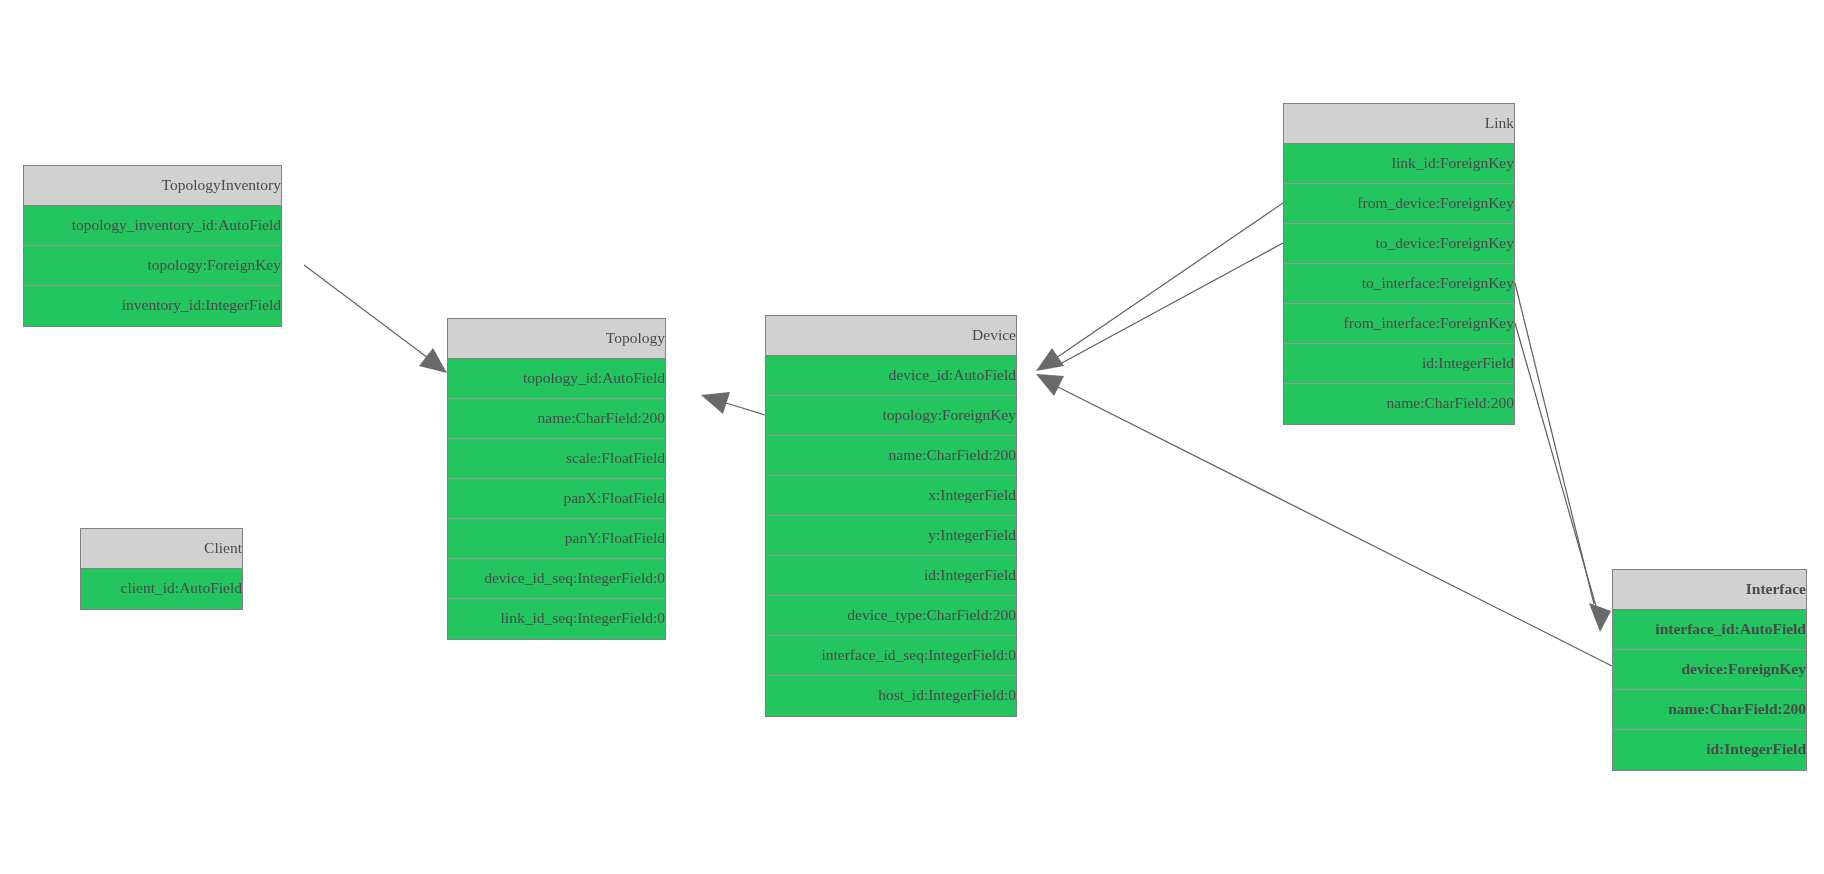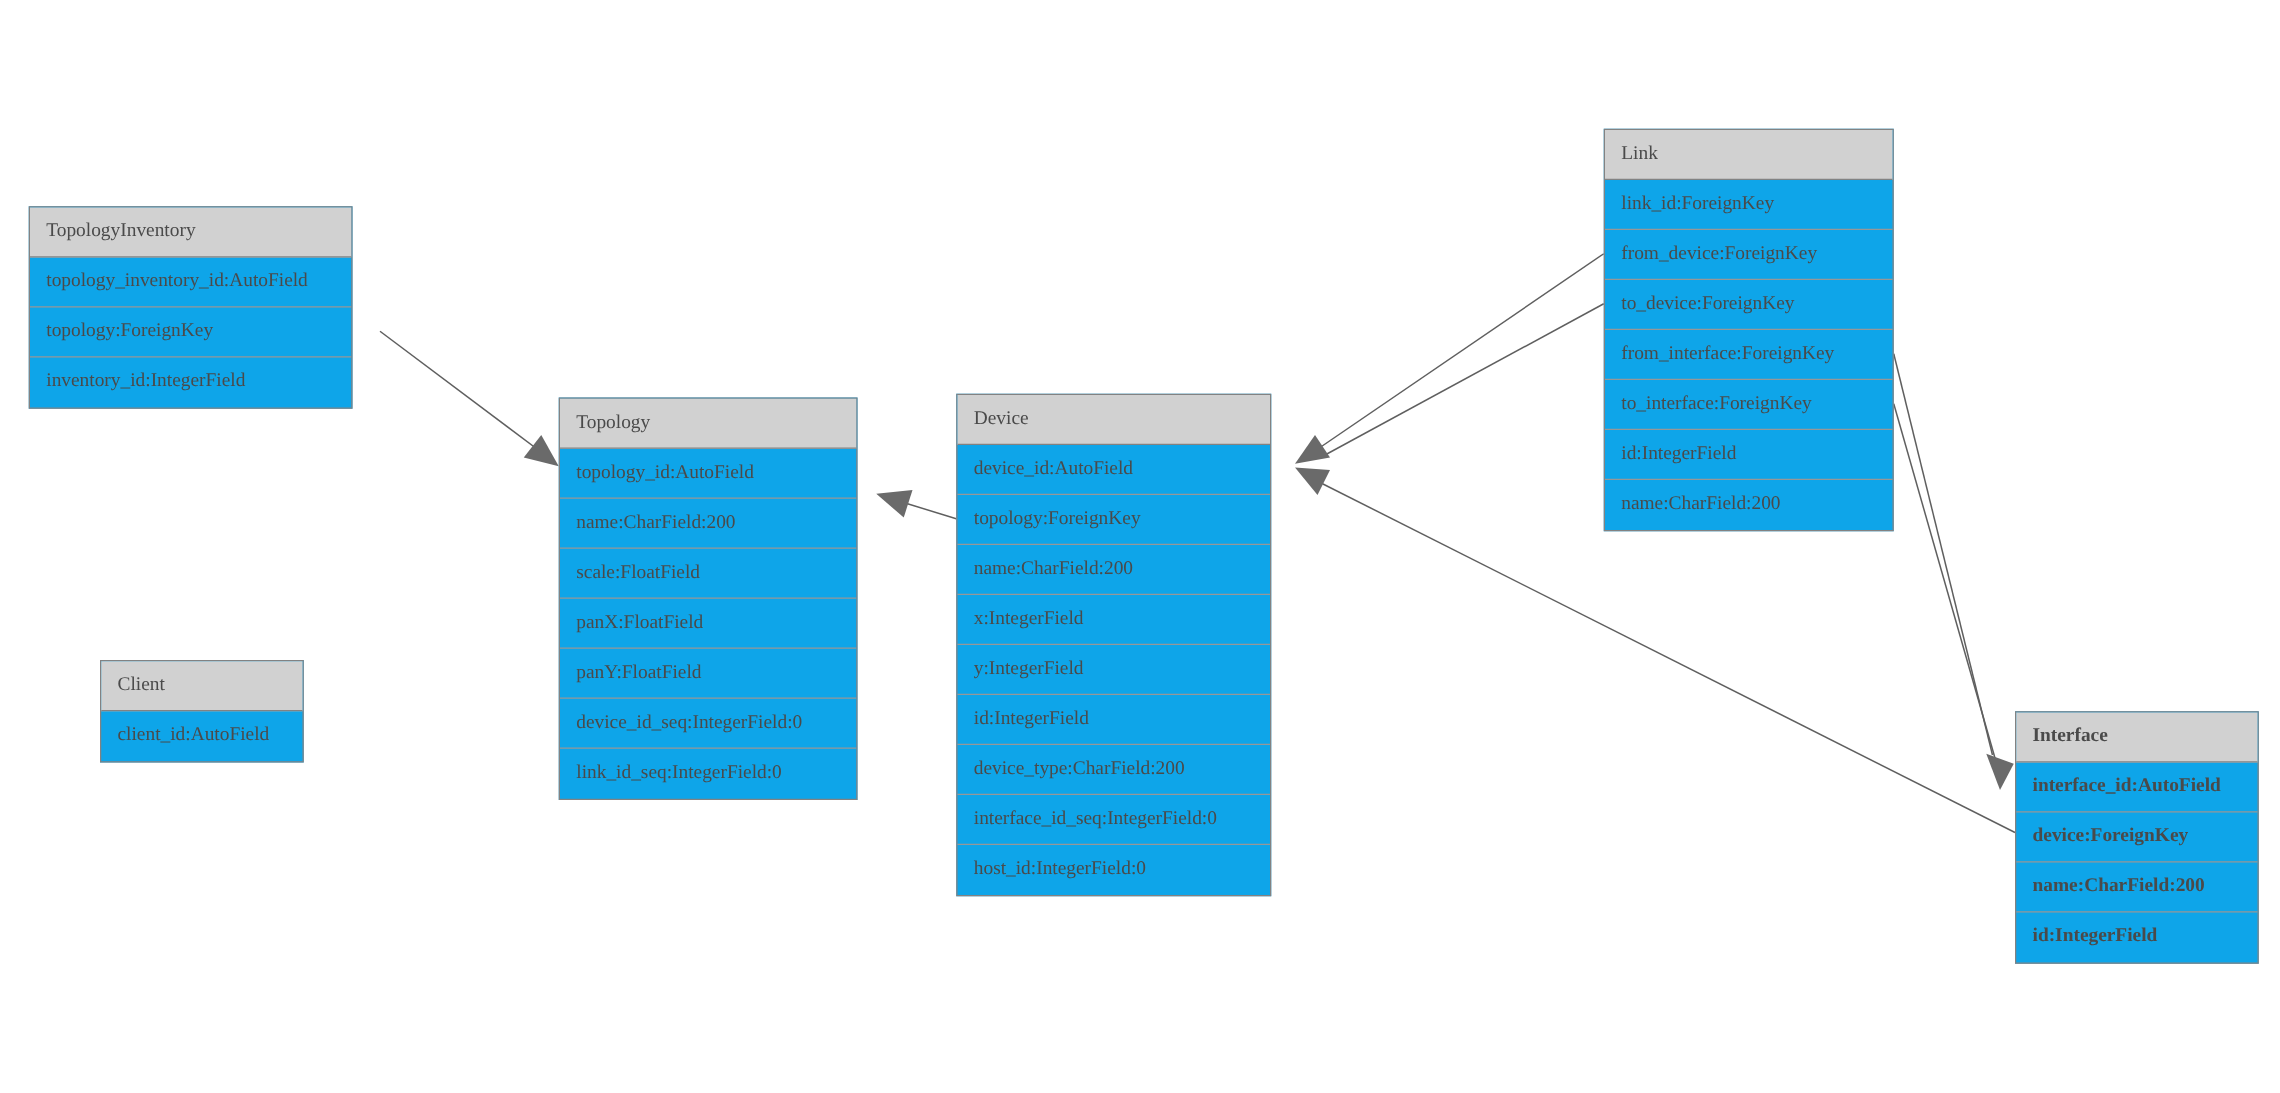--- a/index.html
+++ b/index.html
@@ -19,22 +19,23 @@
     position: absolute;
     left: 0; top: 0;
     width: 1824px;
     height: 874px;
     pointer-events: none;
   }
   .entity {
     position: absolute;
     box-sizing: border-box;
     border: 1.5px solid #828282;
-    background: #0ea5e9;
+    background: #22c55e;
     color: #4a4a4a;
+    text-align: right;
   }
   .entity-header {
     box-sizing: border-box;
     height: 40px;
     line-height: 38px;
     padding-left: 13px;
     background: #d1d1d1;
     border-bottom: 1.5px solid #828282;
     font-size: 15.5px;
     white-space: nowrap;
@@ -72,21 +73,21 @@
       <line x1="1515" y1="323" x2="1597" y2="610" stroke="#5f5f5f" stroke-width="1.2"></line>
       <polygon points="1611,611 1589,603 1600,632" fill="#6a6a6a"></polygon>
     </svg>
   <div id="entities">
       <div class="entity" style="left: 23px; top: 165px; width: 259px;">
         <div class="entity-header">TopologyInventory</div>
         <div class="entity-row">topology_inventory_id:AutoField</div>
         <div class="entity-row">topology:ForeignKey</div>
         <div class="entity-row">inventory_id:IntegerField</div>
       </div>
-      <div class="entity" style="left: 447px; top: 318px; width: 239px;">
+      <div class="entity" style="left: 447px; top: 318px; width: 219px;">
         <div class="entity-header">Topology</div>
         <div class="entity-row">topology_id:AutoField</div>
         <div class="entity-row">name:CharField:200</div>
         <div class="entity-row">scale:FloatField</div>
         <div class="entity-row">panX:FloatField</div>
         <div class="entity-row">panY:FloatField</div>
         <div class="entity-row">device_id_seq:IntegerField:0</div>
         <div class="entity-row">link_id_seq:IntegerField:0</div>
       </div>
       <div class="entity" style="left: 80px; top: 528px; width: 163px;">
@@ -103,22 +104,22 @@
         <div class="entity-row">id:IntegerField</div>
         <div class="entity-row">device_type:CharField:200</div>
         <div class="entity-row">interface_id_seq:IntegerField:0</div>
         <div class="entity-row">host_id:IntegerField:0</div>
       </div>
       <div class="entity" style="left: 1283px; top: 103px; width: 232px;">
         <div class="entity-header">Link</div>
         <div class="entity-row">link_id:ForeignKey</div>
         <div class="entity-row">from_device:ForeignKey</div>
         <div class="entity-row">to_device:ForeignKey</div>
+        <div class="entity-row">to_interface:ForeignKey</div>
         <div class="entity-row">from_interface:ForeignKey</div>
-        <div class="entity-row">to_interface:ForeignKey</div>
         <div class="entity-row">id:IntegerField</div>
         <div class="entity-row">name:CharField:200</div>
       </div>
       <div class="entity" style="left: 1612px; top: 569px; width: 195px; font-weight: bold;">
         <div class="entity-header">Interface</div>
         <div class="entity-row">interface_id:AutoField</div>
         <div class="entity-row">device:ForeignKey</div>
         <div class="entity-row">name:CharField:200</div>
         <div class="entity-row">id:IntegerField</div>
       </div>

